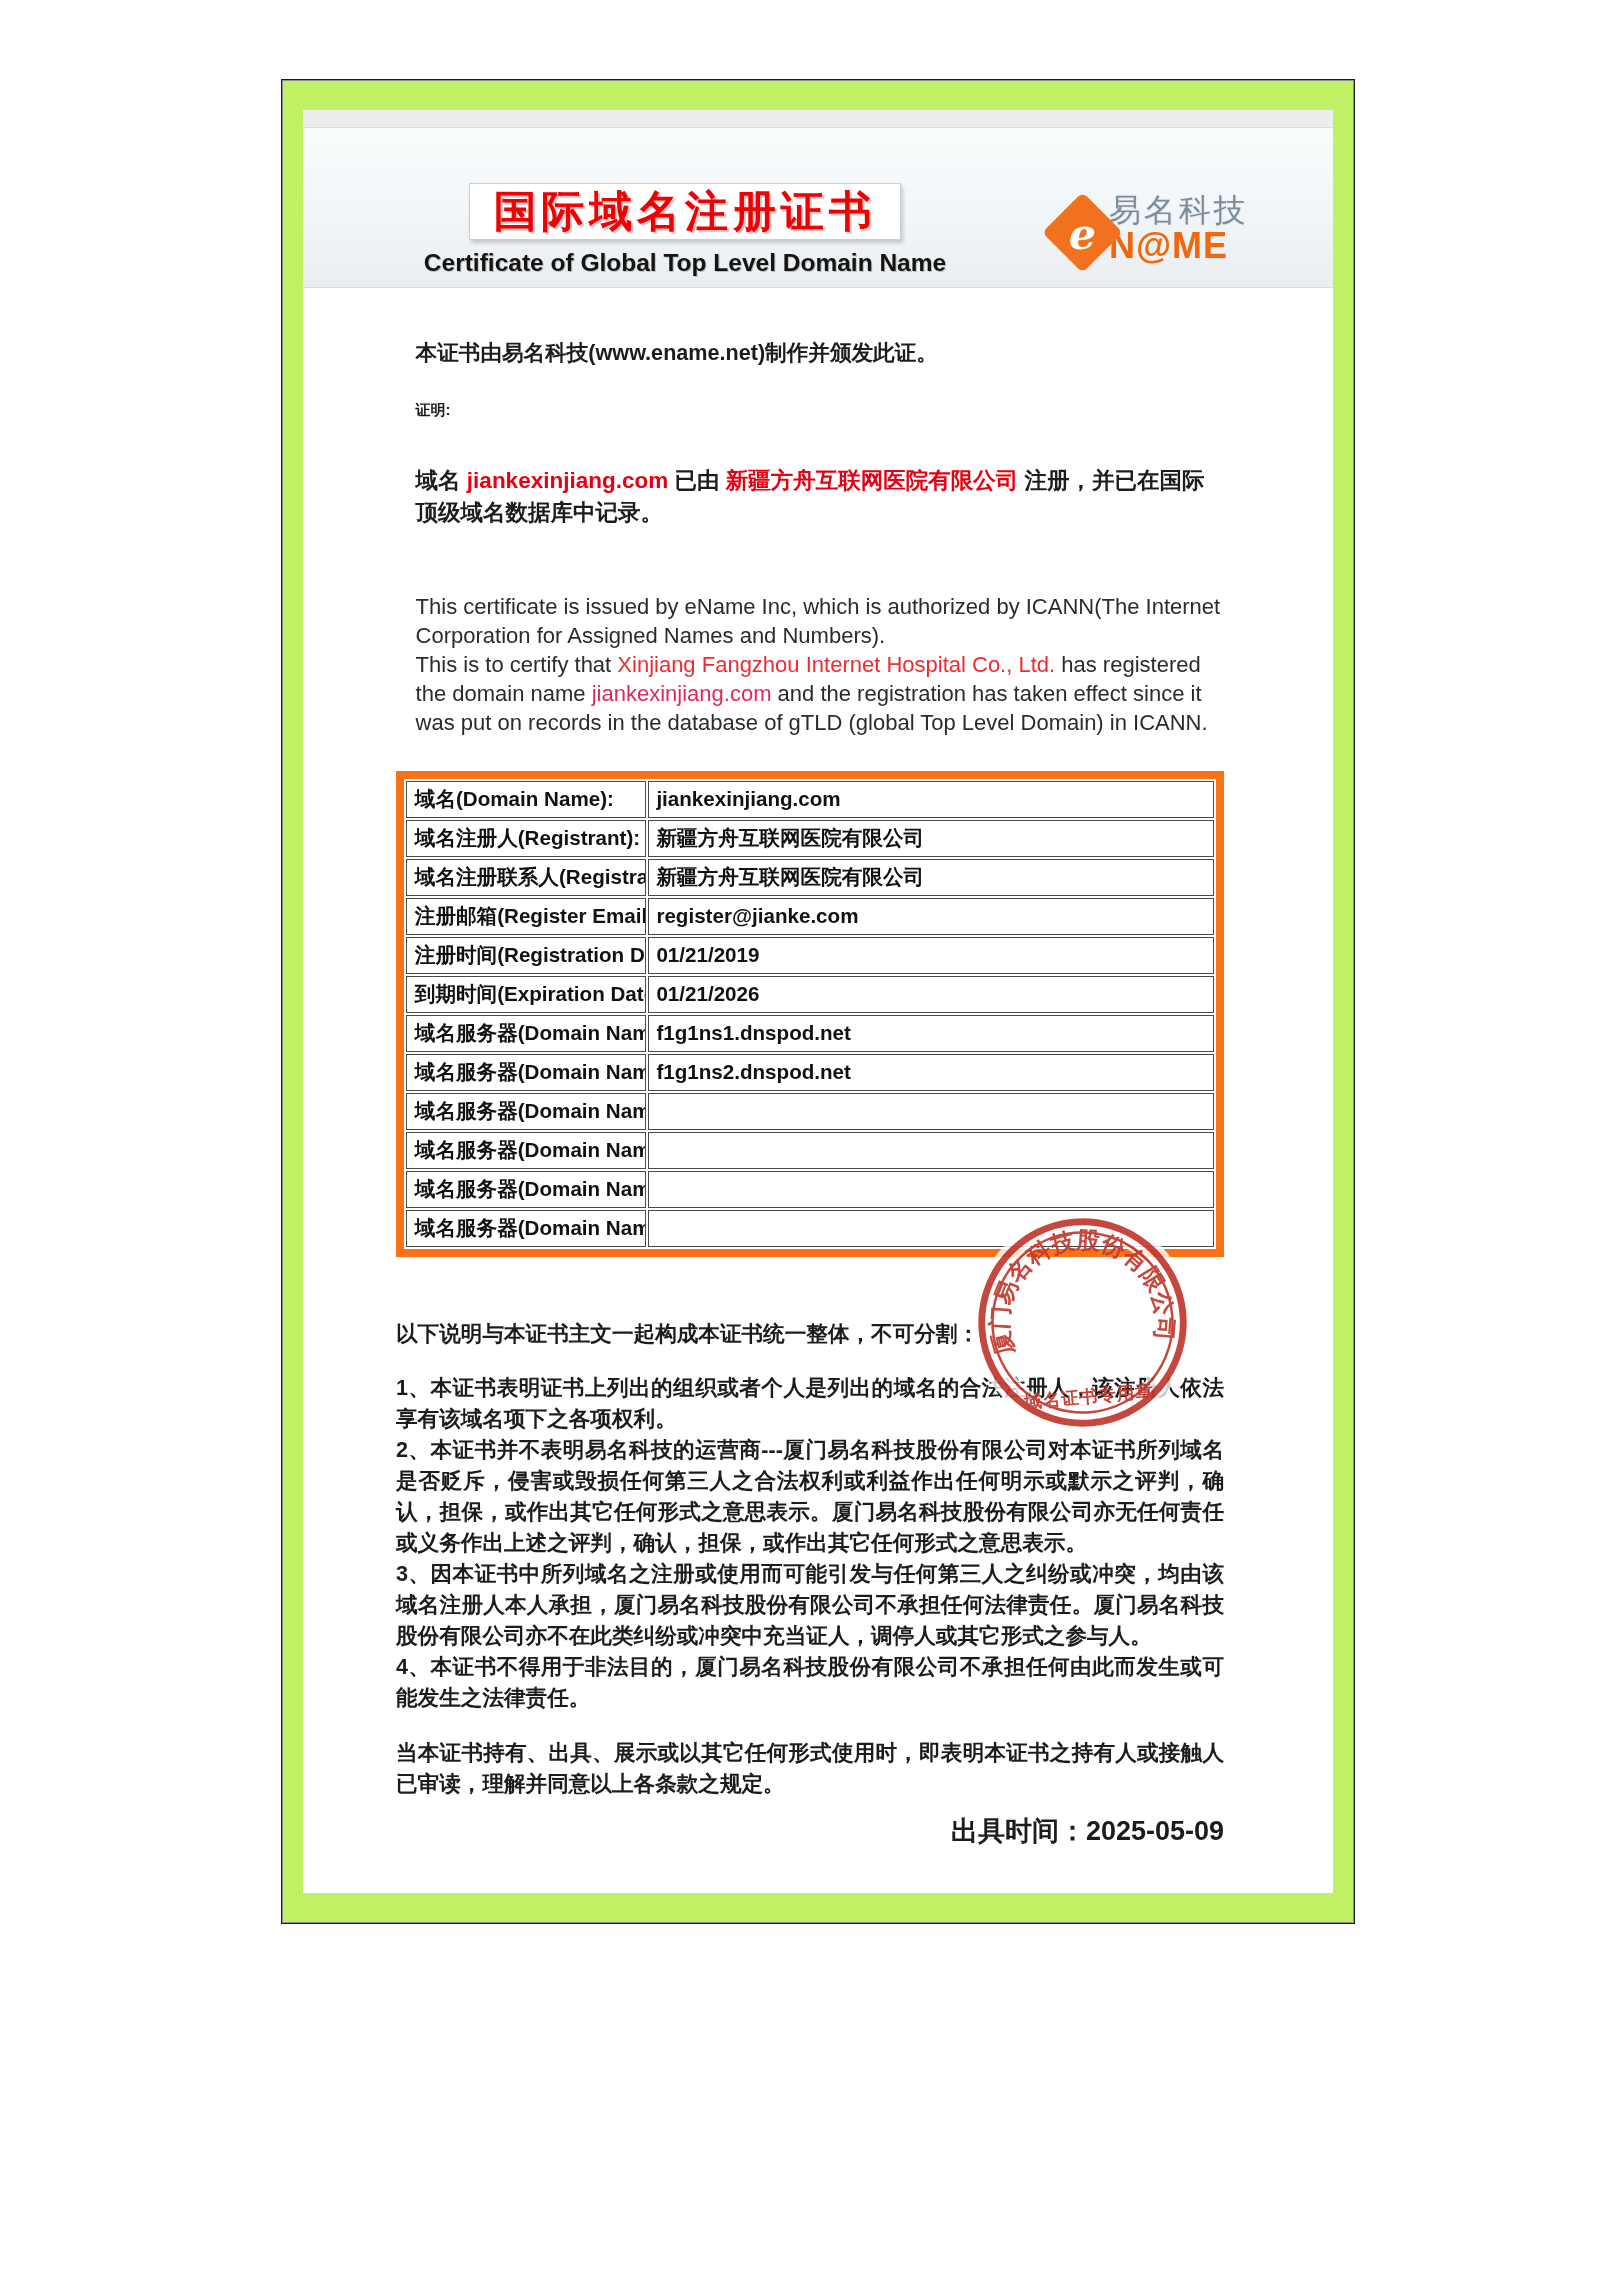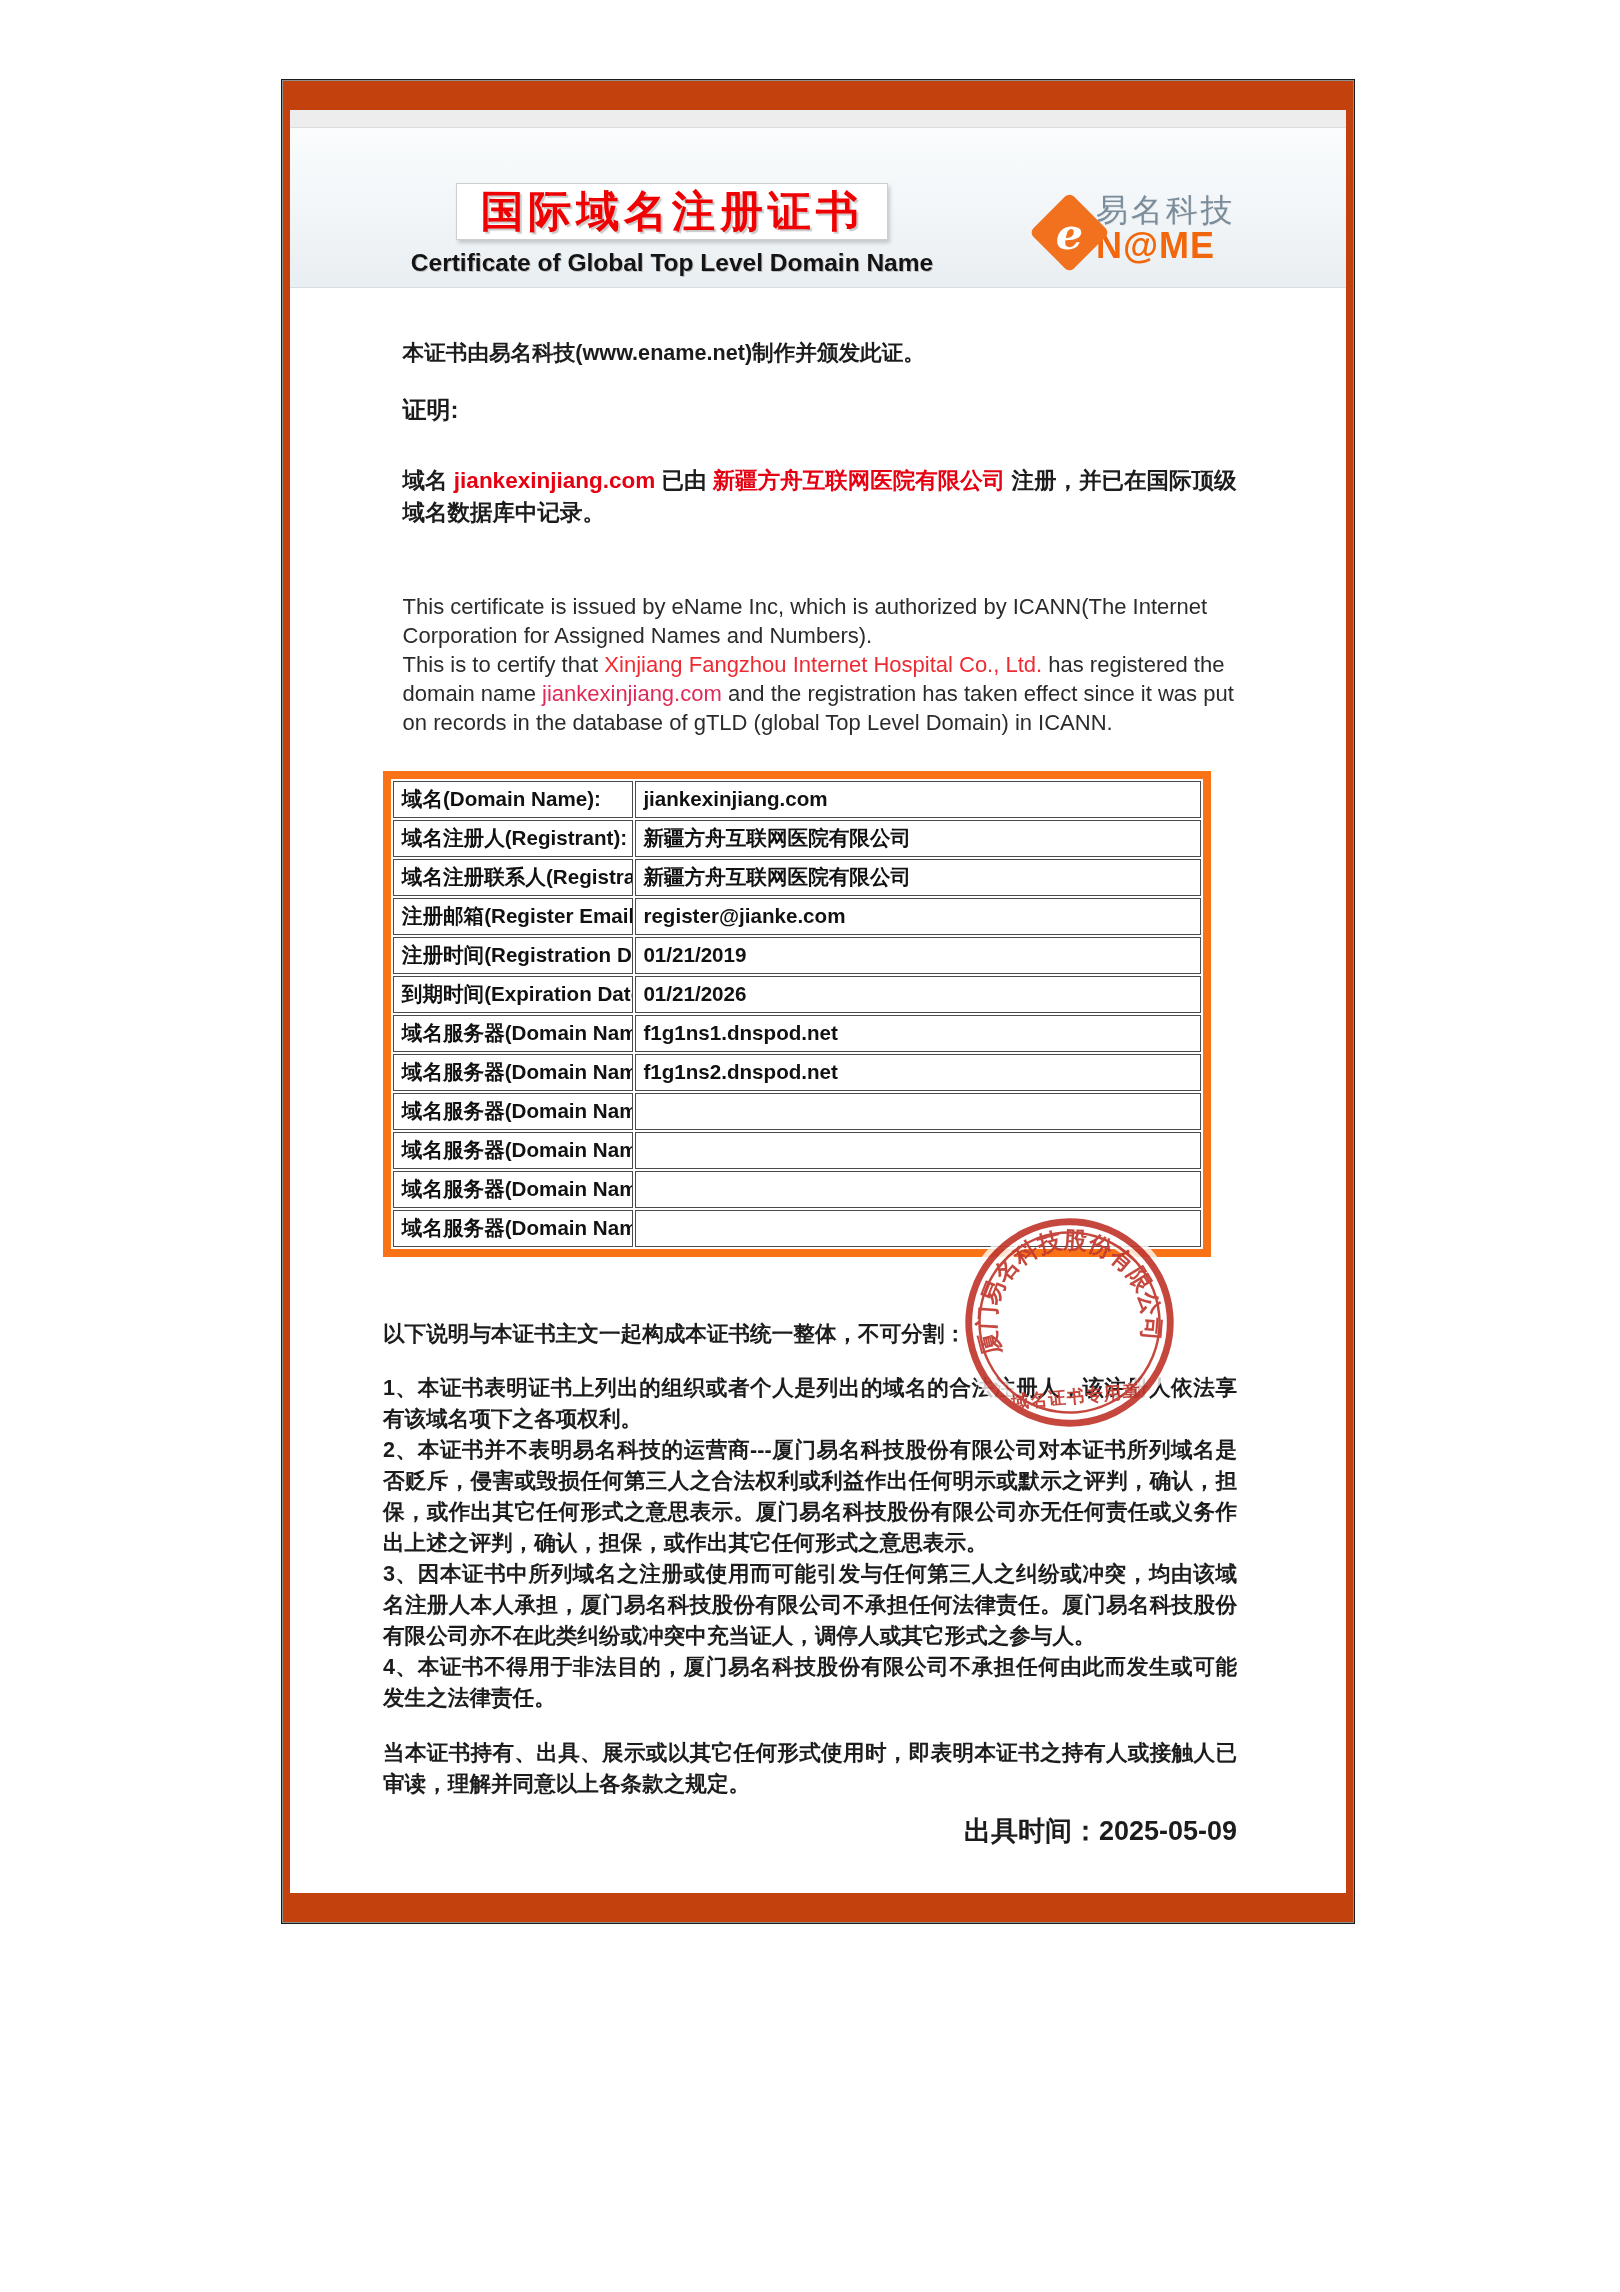--- a/index.html
+++ b/index.html
@@ -1,24 +1,24 @@
 <!DOCTYPE html>
 <html><head>
 <meta charset="utf-8">
 <style>
   html,body{margin:0;padding:0;background:#ffffff;}
   body{font-family:"Liberation Sans","DejaVu Sans",sans-serif;}
   .page{position:relative;width:1620px;height:2293px;background:#fff;overflow:hidden;}
 
   .frame{
     position:absolute;left:281px;top:79px;width:1074px;height:1845px;
-    box-sizing:border-box;background:#c2410c;
+    box-sizing:border-box;background:#bef264;
     border:1px solid #1b1b1b;
     box-shadow:inset 0 0 0 1px #8f8f8f;
-    padding:30px 8px;
+    padding:30px 21px;
   }
   .content{
     width:100%;height:100%;background:#ffffff;
     display:flex;flex-direction:column;position:relative;overflow:hidden;
   }
 
   
   .header{height:176px;position:relative;flex:0 0 auto;}
   .header-strip{height:16.7px;background:#ededed;border-bottom:1px solid #dcdcdc;}
   .header-grad{height:159px;background:linear-gradient(180deg,#fafcfd 0%,#f3f7f9 45%,#e9eef2 100%);border-bottom:1px solid #d9dcde;}
@@ -48,21 +48,21 @@
   }
   .logo-text{display:flex;flex-direction:column;margin-left:-3.9px;}
   .logo-cn{font-size:32px;font-weight:normal;color:#7b8c9a;letter-spacing:2.9px;line-height:1;text-shadow:1px 1px 0 #e7ebee;}
   .logo-en{font-size:36px;font-weight:bold;color:#f2670b;letter-spacing:1px;line-height:1;margin-top:2px;}
 
   
   .docbody{flex:1 1 auto;padding:0 109px 0 93px;color:#1c1c1c;}
   .docbody p{margin:0;}
   .cn{font-weight:600;}
   .p-issued{margin-top:51px !important;margin-left:19.6px !important;font-size:21.6px;line-height:31px;}
-  .p-certify{margin-top:25.5px !important;margin-left:19.6px !important;font-size:24px;line-height:31px;font-weight:bold;}
+  .p-certify{margin-top:25.5px !important;margin-left:19.6px !important;font-size:15px;line-height:31px;font-weight:bold;}
   .p-domainline{margin-top:40px !important;margin-left:19.6px !important;font-size:22.5px;line-height:32px;font-weight:bold;}
   .red-inline{color:#e60012;}
   .p-english{margin-top:63px !important;margin-left:19.6px !important;font-size:22px;line-height:29px;color:#2b2b2b;font-weight:500;}
   .en-red{color:#ee2a33;}
   .en-pink{color:#e02a56;}
 
   table.cert{
     margin-top:34px;width:828px;border:8px solid #f97316;border-spacing:2px;
     background:#fff;table-layout:fixed;
   }

